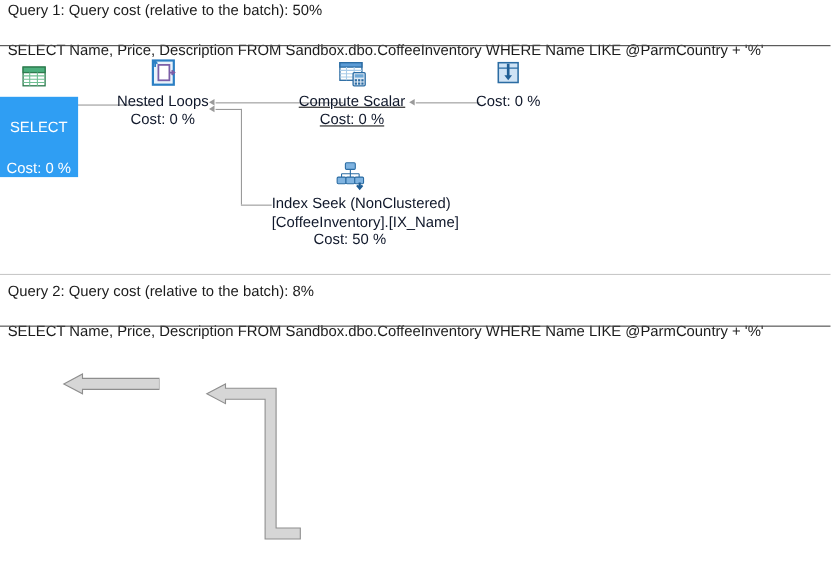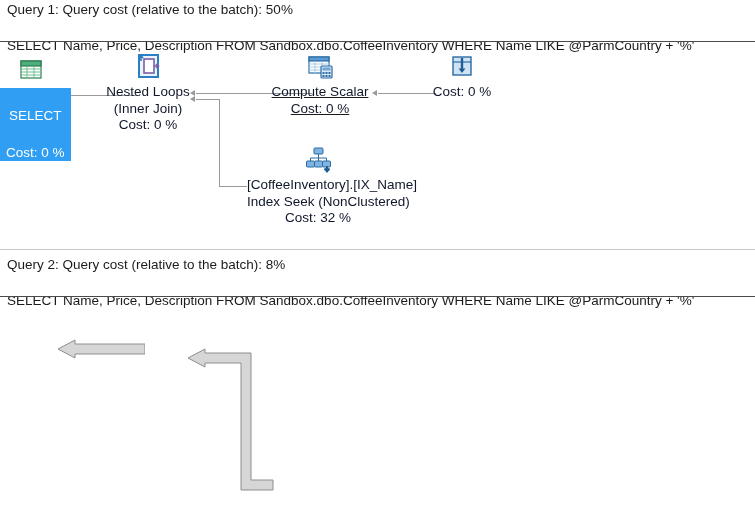--- a/index.html
+++ b/index.html
@@ -108,21 +108,20 @@
     <span class="node-icon">
       <svg class="ico" viewBox="0 0 32 32" aria-hidden="true">
         <rect x="7" y="5" width="19" height="22" fill="#eaf3fb" stroke="#2b7fc4" stroke-width="2"></rect>
         <rect x="12" y="9" width="10" height="14" fill="#ffffff" stroke="#7b5ea7" stroke-width="1.6"></rect>
         <path d="M9 11 L9 6 M7 8 L9 5.5 L11 8" stroke="#2b7fc4" stroke-width="1.6" fill="none"></path>
         <path d="M22 16 L26 16 M24 14 L26.5 16 L24 18" stroke="#7b5ea7" stroke-width="1.6" fill="none"></path>
       </svg>
     </span>
     <span class="node-labels">
       <span class="node-label">Nested Loops</span>
-      <span class="node-label">(Inner Join)</span>
       <span class="node-label">Cost: 0 %</span>
     </span>
   </div>
 
   <div class="node" style="left:262px; top:50px; width:116px;text-decoration:underline;">
     <span class="node-icon">
       <svg class="ico" viewBox="0 0 32 32" aria-hidden="true">
         <rect x="5" y="7" width="20" height="16" fill="#ffffff" stroke="#2b6ca3" stroke-width="1.2"></rect>
         <rect x="5" y="7" width="20" height="4" fill="#5b9bd5" stroke="#2b6ca3" stroke-width="1.2"></rect>
         <g stroke="#a8cbe8" stroke-width="1">
@@ -169,23 +168,23 @@
       <svg class="ico" viewBox="0 0 32 32" aria-hidden="true">
         <rect x="12" y="5" width="9" height="6" rx="1" fill="#7fb3e0" stroke="#2b6ca3" stroke-width="1"></rect>
         <path d="M16.5 11 L16.5 15 M8.5 15 L24.5 15 M8.5 15 L8.5 18 M16.5 15 L16.5 18 M24.5 15 L24.5 18" stroke="#2b6ca3" stroke-width="1" fill="none"></path>
         <rect x="4.5" y="18" width="8" height="6" rx="1" fill="#7fb3e0" stroke="#2b6ca3" stroke-width="1"></rect>
         <rect x="12.5" y="18" width="8" height="6" rx="1" fill="#7fb3e0" stroke="#2b6ca3" stroke-width="1"></rect>
         <rect x="20.5" y="18" width="8" height="6" rx="1" fill="#7fb3e0" stroke="#2b6ca3" stroke-width="1"></rect>
         <path d="M25 23 L25 28 M22.5 25.5 L25 28.5 L27.5 25.5" stroke="#1f5e95" stroke-width="2" fill="none"></path>
       </svg>
     </span>
     <span class="node-labels">
+      <span class="node-label">Index Seek (NonClustered)</span>
       <span class="node-label">[CoffeeInventory].[IX_Name]</span>
-      <span class="node-label">Index Seek (NonClustered)</span>
-      <span class="node-label">Cost: 32 %</span>
+      <span class="node-label">Cost: 50 %</span>
     </span>
   </div>
 </div>
 
 <div id="pane-divider"></div>
 
 <div class="pane" id="pane-2">
 
   <div class="plan-header">Query 2: Query cost (relative to the batch): 8%</div>
   <div class="plan-sql">SELECT Name, Price, Description FROM Sandbox.dbo.CoffeeInventory WHERE Name LIKE @ParmCountry + '%'</div>

